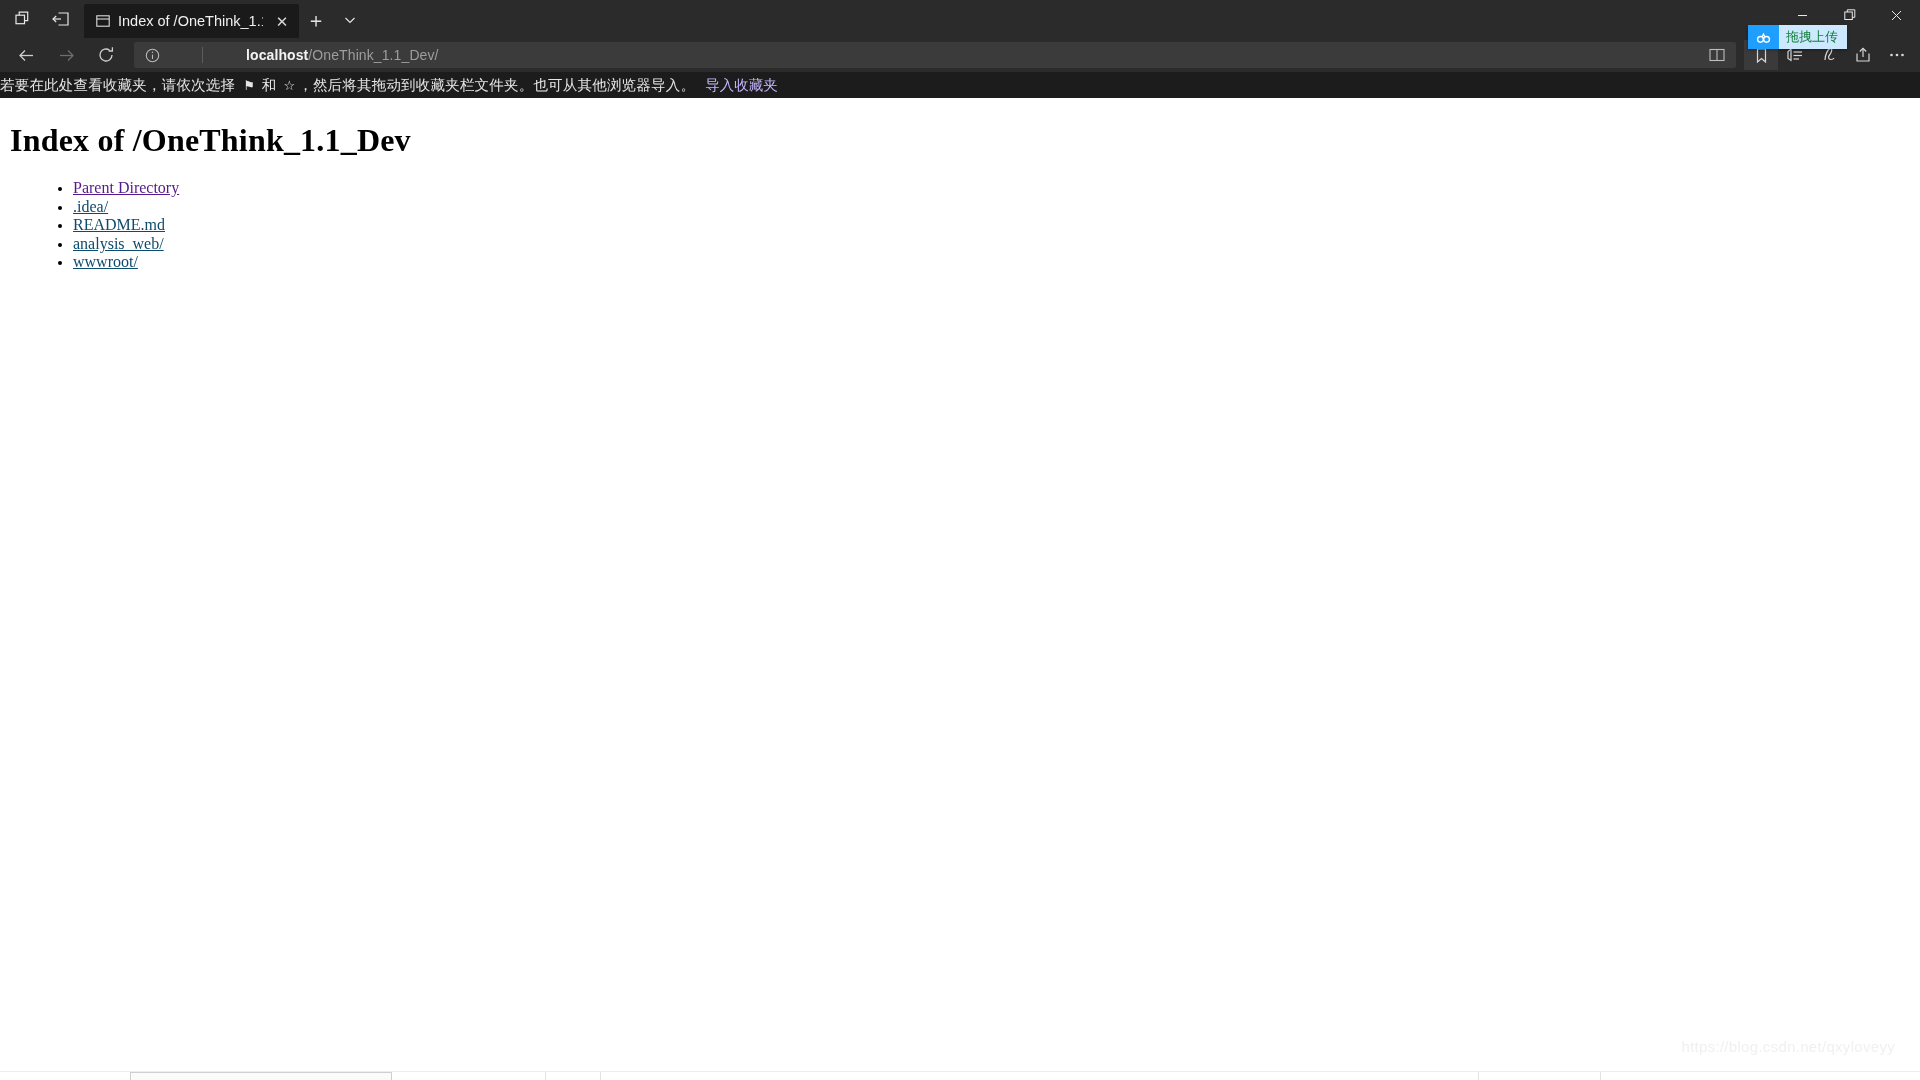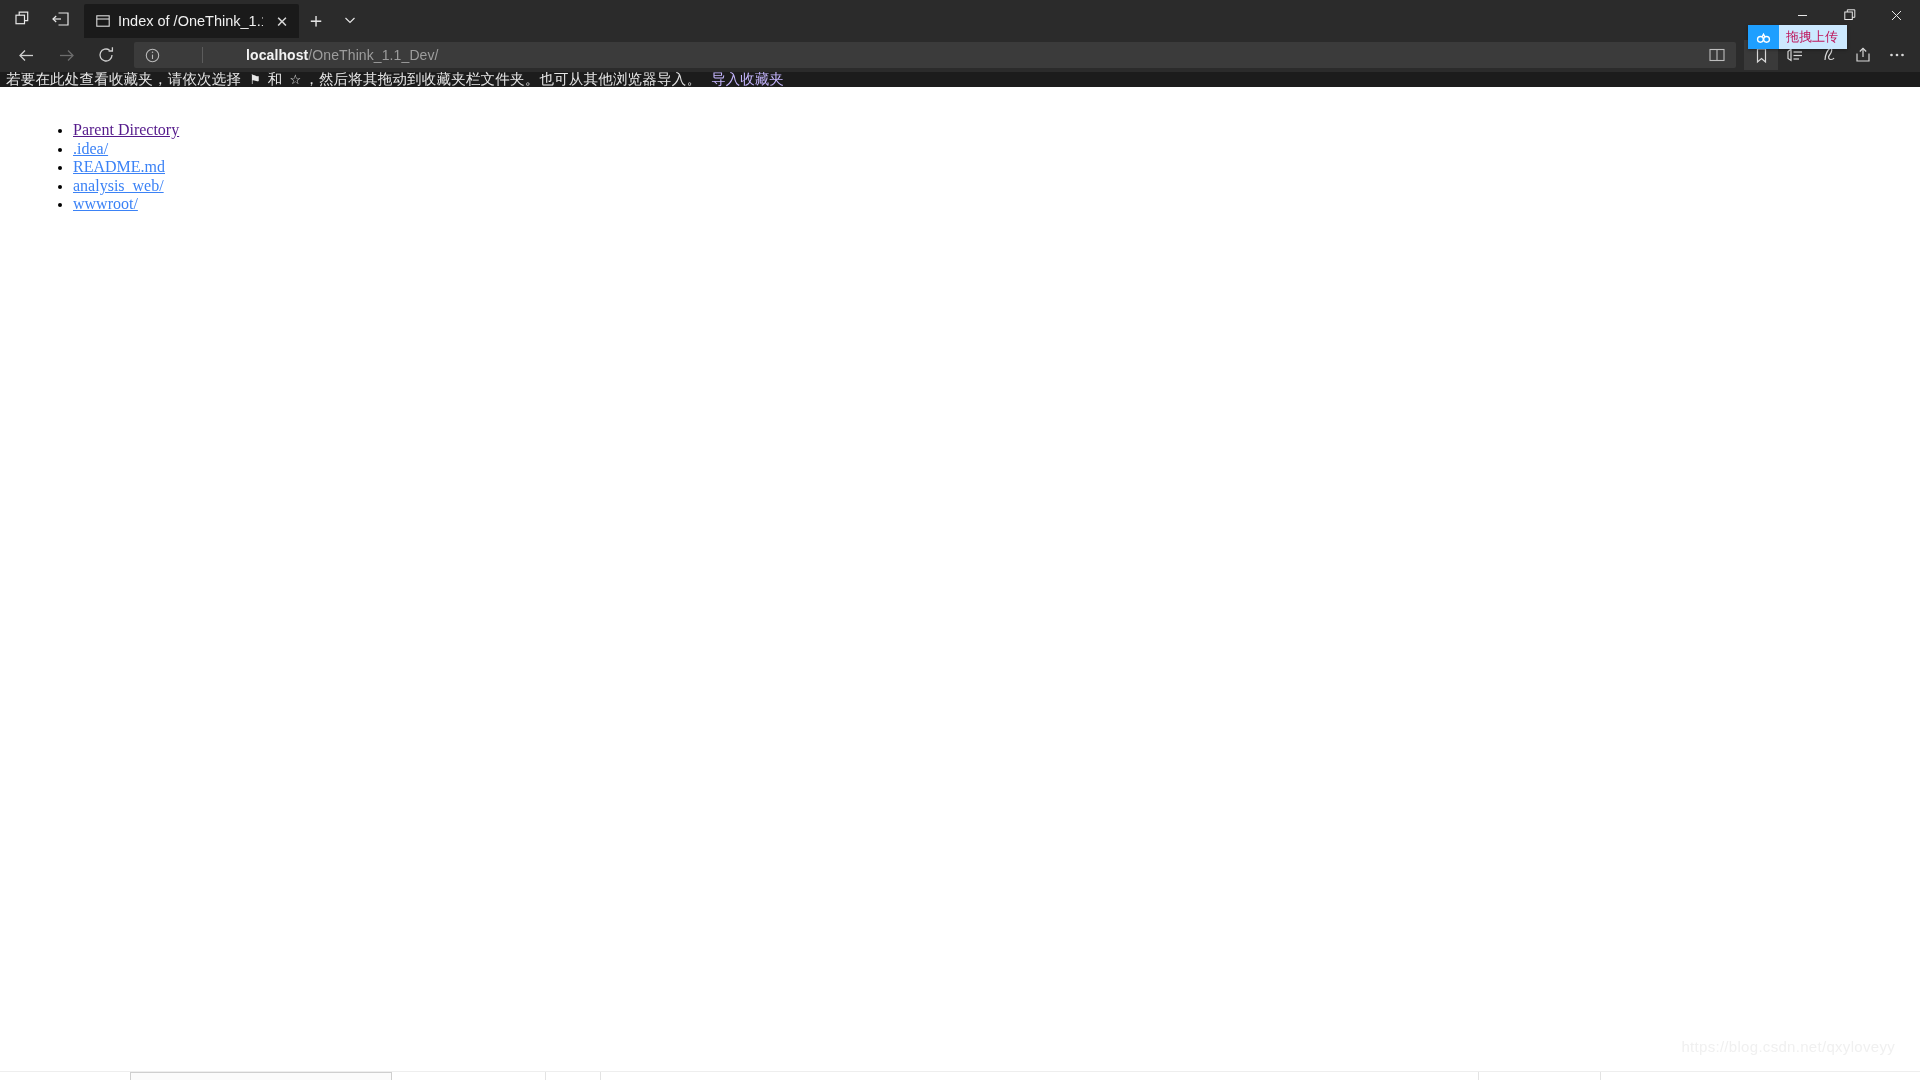--- a/index.html
+++ b/index.html
@@ -129,34 +129,33 @@
     height: 24px;
     box-shadow: 0 1px 3px rgba(0,0,0,.35);
   }
   .ext-pill-icon {
     width: 31px;
     background: #1e9fff;
     display: flex; align-items: center; justify-content: center;
   }
   .ext-pill-label {
     background: #cce9ff;
-    color: #be185d;
+    color: #15803d;
     font-size: 13px;
     display: flex; align-items: center;
     padding: 0 9px 0 7px;
     white-space: nowrap;
   }
 
   
   .bookmarkbar {
     position: absolute; top: 72px; left: 0;
-    width: 1920px; height: 15px;
+    width: 1920px; height: 26px;
     background: #1c1c1c;
     display: flex; align-items: center;
-    padding-left: 6px;
     font-size: 14.5px;
     color: #e6e6e6;
     white-space: nowrap;
   }
   .bm-text { letter-spacing: .2px; }
   .bm-glyph { font-size: 13px; color: #e6e6e6; }
   .bm-link {
     color: #c4b5fd; margin-left: 10px;
     text-decoration: none;
   }
@@ -186,21 +185,21 @@
     font-size: 16px;
     line-height: 18.6px;
     color: #000;
     margin-bottom: 0px;
   }
   .dir-list li::marker { font-size: 14px; }
   .dir-list a {
     text-decoration: underline;
     font-size: 16px;
   }
-  .dir-list a.link-unvisited { color: #3b82f6; }
+  .dir-list a.link-unvisited { color: #0c4a6e; }
   .dir-list a.link-visited { color: #551a8b; }
 
   
   .watermark {
     position: absolute;
     right: 25px; bottom: 25px;
     font-size: 15px;
     color: #f0f0f0;
     letter-spacing: .3px;
     user-select: none;
@@ -379,20 +378,21 @@
   <span class="bm-text">若要在此处查看收藏夹，请依次选择</span>
   <span class="bm-glyph" style="margin:0 7px 0 8px">⚑</span>
   <span class="bm-text">和</span>
   <span class="bm-glyph" style="margin:0 3px 0 7px">☆</span>
   <span class="bm-text">，然后将其拖动到收藏夹栏文件夹。也可从其他浏览器导入。</span>
   <a class="bm-link" href="#">导入收藏夹</a>
 </div>
 
 <div class="page">
 
+  <h1 class="dir-heading">Index of /OneThink_1.1_Dev</h1>
 
   <ul class="dir-list">
     <li>
       <a class="link-visited" href="#">Parent Directory</a>
     </li>
     <li>
       <a class="link-unvisited" href="#">.idea/</a>
     </li>
     <li>
       <a class="link-unvisited" href="#">README.md</a>

